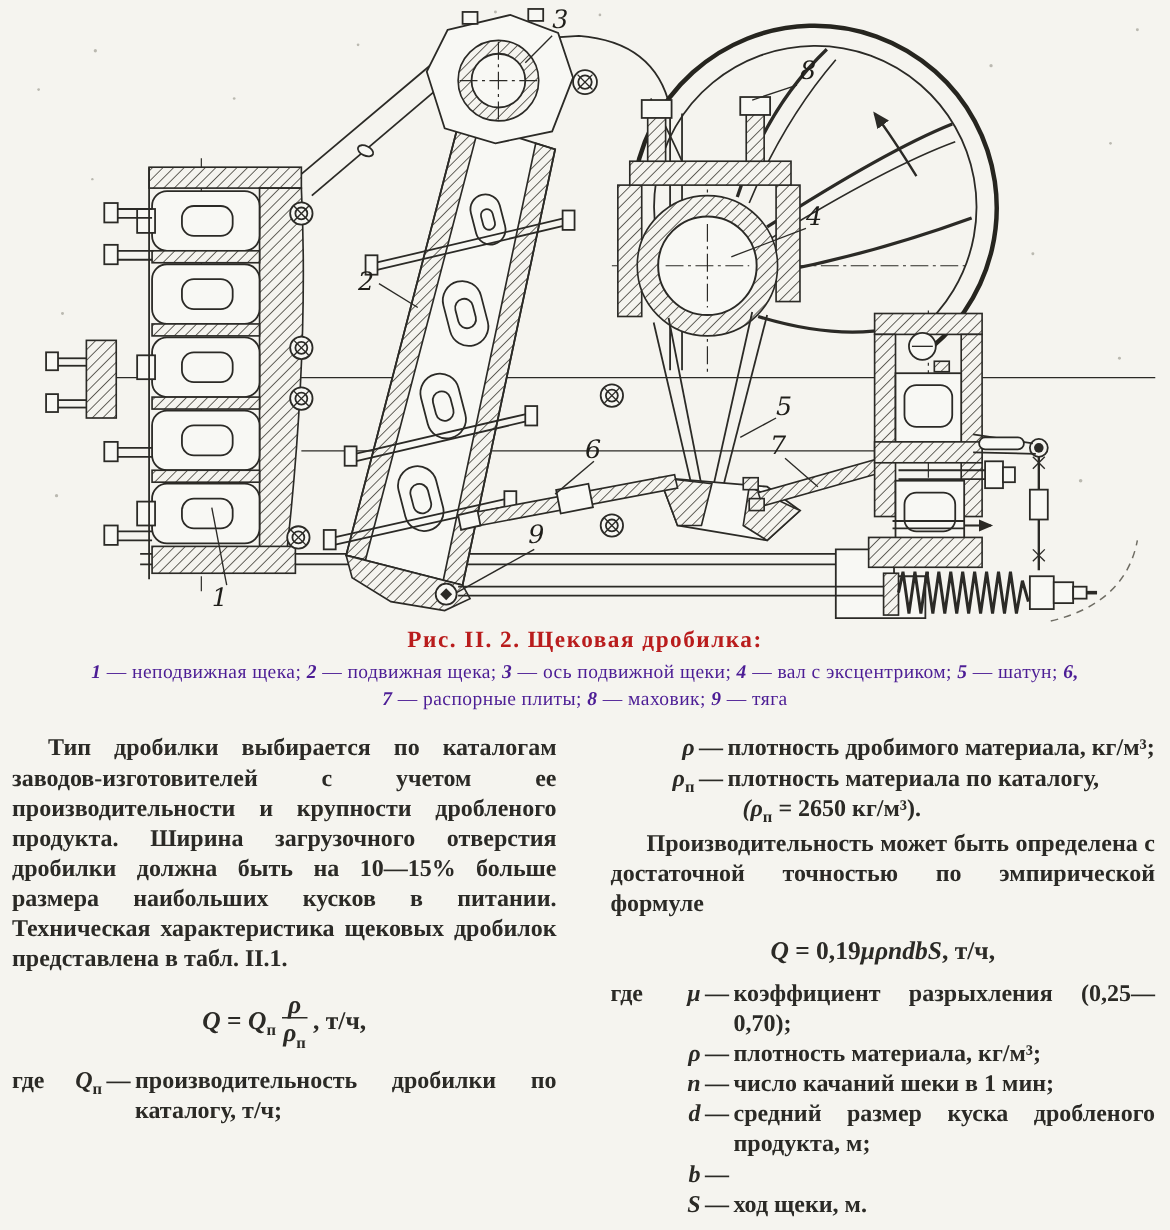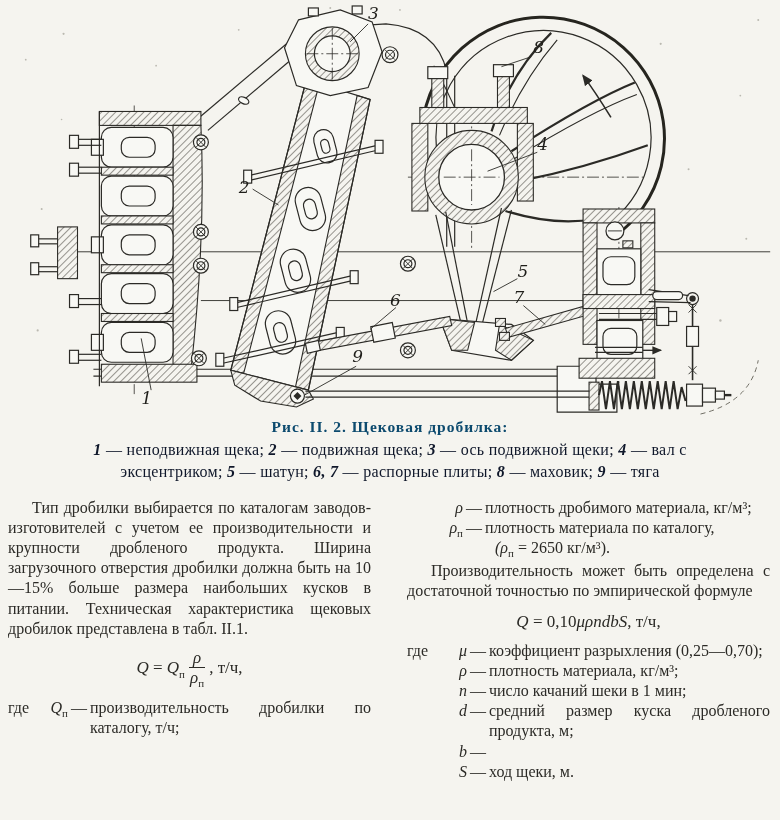--- a/index.html
+++ b/index.html
@@ -6,31 +6,31 @@
   body{
     width:780px;height:820px;overflow:hidden;
     background:#f5f4ef;color:#2b2a26;
     font-family:"Liberation Serif", "DejaVu Serif", serif;
   }
   .page{width:780px;height:820px;position:relative;}
   .figure-wrap{width:780px;height:418px;}
   .caption{margin-top:0px;}
   .cap-title{
     text-align:center;font-weight:bold;font-size:15.5px;letter-spacing:1px;
-    color:#0c4a6e;
+    color:#b91c1c;
   }
   .cap-legend{
     width:660px;margin:3px auto 0 auto;text-align:center;
-    font-size:16px;line-height:1.4;color:#0f172a;letter-spacing:.3px;
+    font-size:13px;line-height:1.4;color:#4c1d95;letter-spacing:.3px;
   }
   .leg-n{font-style:italic;font-weight:bold;}
   .columns{
     display:grid;grid-template-columns:1fr 1fr;column-gap:36px;
     padding:14px 10px 0 8px;
-    font-size:16px;line-height:1.26;text-align:justify;
+    font-size:16px;line-height:1.26;text-align:justify;font-weight:bold;
   }
   .col p{margin:0;text-indent:24px;}
   .col p + p{margin-top:1px;}
   .formula{
     text-align:center;font-size:17px;margin:10px 0 8px 0;text-indent:0;
     white-space:nowrap;
   }
   .mi{font-style:italic;}
   sub.msub{font-size:11px;font-style:normal;}
   .frac{display:inline-block;vertical-align:middle;text-align:center;margin:0 4px;}
@@ -414,21 +414,21 @@
         <span class="def-sym"><span>ρ</span><sub class="msub up">п</sub></span>
         <span class="def-dash">—</span>
         <span class="def-text"><span>плотность материала по каталогу,</span><br>
           <span class="def-cont"><span class="mi">(ρ</span><sub class="msub">п</sub><span> = 2650 кг/м³).</span></span>
         </span>
       </div>
 
       <p>Производительность может быть определена с достаточной точностью по эмпирической формуле</p>
 
       <div class="formula">
-        <span class="mi">Q</span><span> = 0,10</span><span class="mi">μρndbS</span><span>, т/ч,</span>
+        <span class="mi">Q</span><span> = 0,19</span><span class="mi">μρndbS</span><span>, т/ч,</span>
       </div>
 
       <div class="def-row">
         <span class="def-where">где</span>
         <span class="def-sym">μ</span>
         <span class="def-dash">—</span>
         <span class="def-text">коэффициент разрыхления (0,25—0,70);</span>
       </div>
       <div class="def-row no-where">
         <span class="def-sym">ρ</span>

